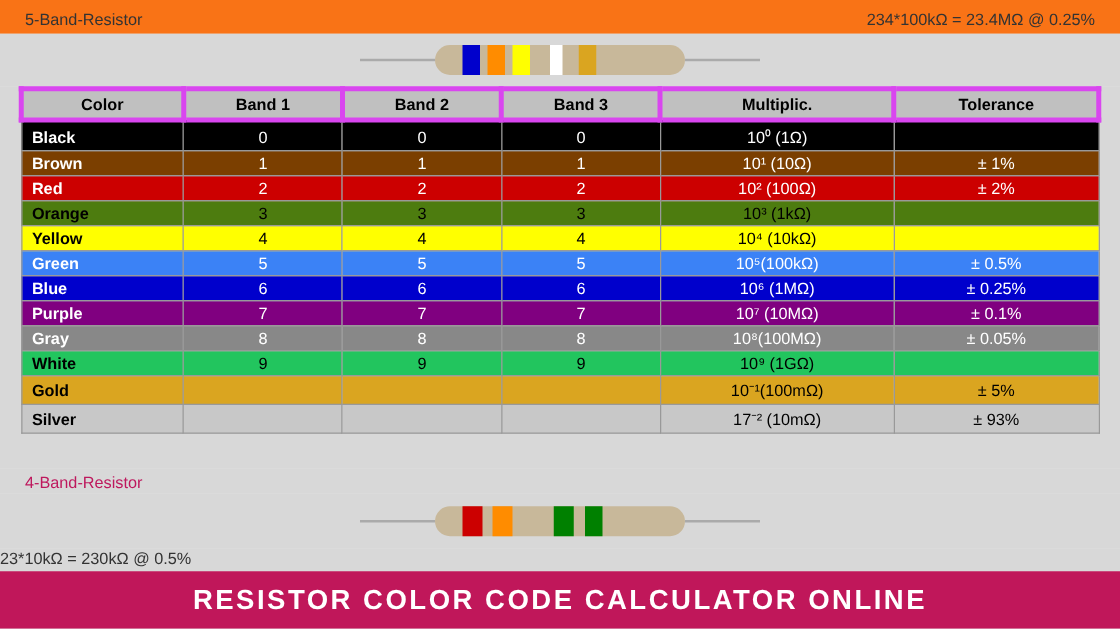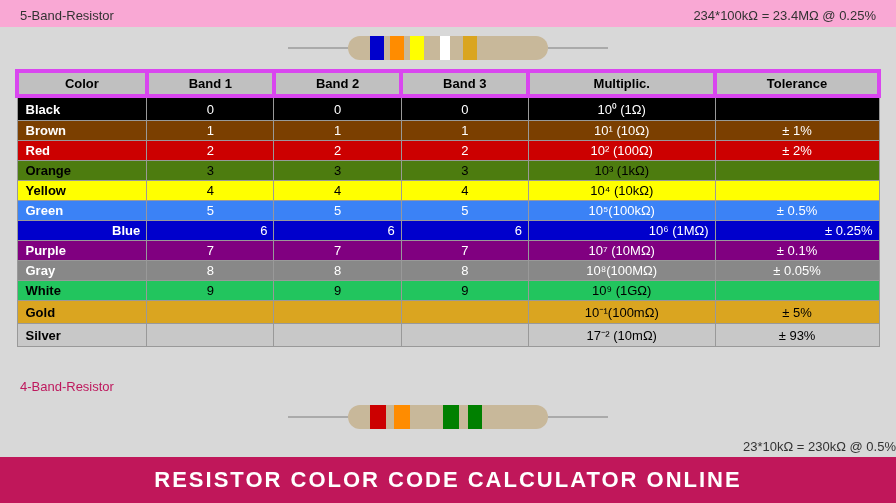--- a/index.html
+++ b/index.html
@@ -13,21 +13,21 @@
 
     .main-container {
       width: 896px;
       height: 503px;
       background: #e8e8e8;
       display: flex;
       flex-direction: column;
     }
 
     .top-section {
-      background: #f9a8d4;
+      background: #f97316;
       padding: 8px 20px 4px 20px;
       display: flex;
       justify-content: space-between;
       align-items: flex-start;
     }
 
     .resistor-label {
       font-size: 13px;
       color: #333;
     }
@@ -87,21 +87,21 @@
     .row-brown td { color: #fff; }
     .row-red { background: #CC0000; }
     .row-red td { color: #fff; }
     .row-orange { background: #4d7c0f; }
     .row-orange td { color: #000; }
     .row-yellow { background: #FFFF00; }
     .row-yellow td { color: #000; }
     .row-green { background: #3b82f6; padding-left: 18px; }
     .row-green td { color: #fff; }
     .row-blue { background: #0000CC; }
-    .row-blue td { color: #fff; text-align: right; }
+    .row-blue td { color: #fff; }
     .row-purple { background: #800080; }
     .row-purple td { color: #fff; }
     .row-gray { background: #888888; }
     .row-gray td { color: #fff; }
     .row-white { background: #22c55e; }
     .row-white td { color: #000; }
     .row-gold { background: #DAA520; }
     .row-gold td { color: #000; }
     .row-silver { background: #C8C8C8; }
     .row-silver td { color: #000; }
@@ -116,21 +116,21 @@
       display: flex;
       justify-content: center;
       width: 100%;
       padding: 2px 0;
       background: #d8d8d8;
     }
 
     .bottom-formula {
       font-size: 13px;
       color: #333;
-      text-align: right;
+      text-align: left;
       width: 100%;
       padding-bottom: 3px;
       background: #d8d8d8;
     }
 
     
     .footer-banner {
       background: #C0175A;
       padding: 10px 12px;
       text-align: center;

